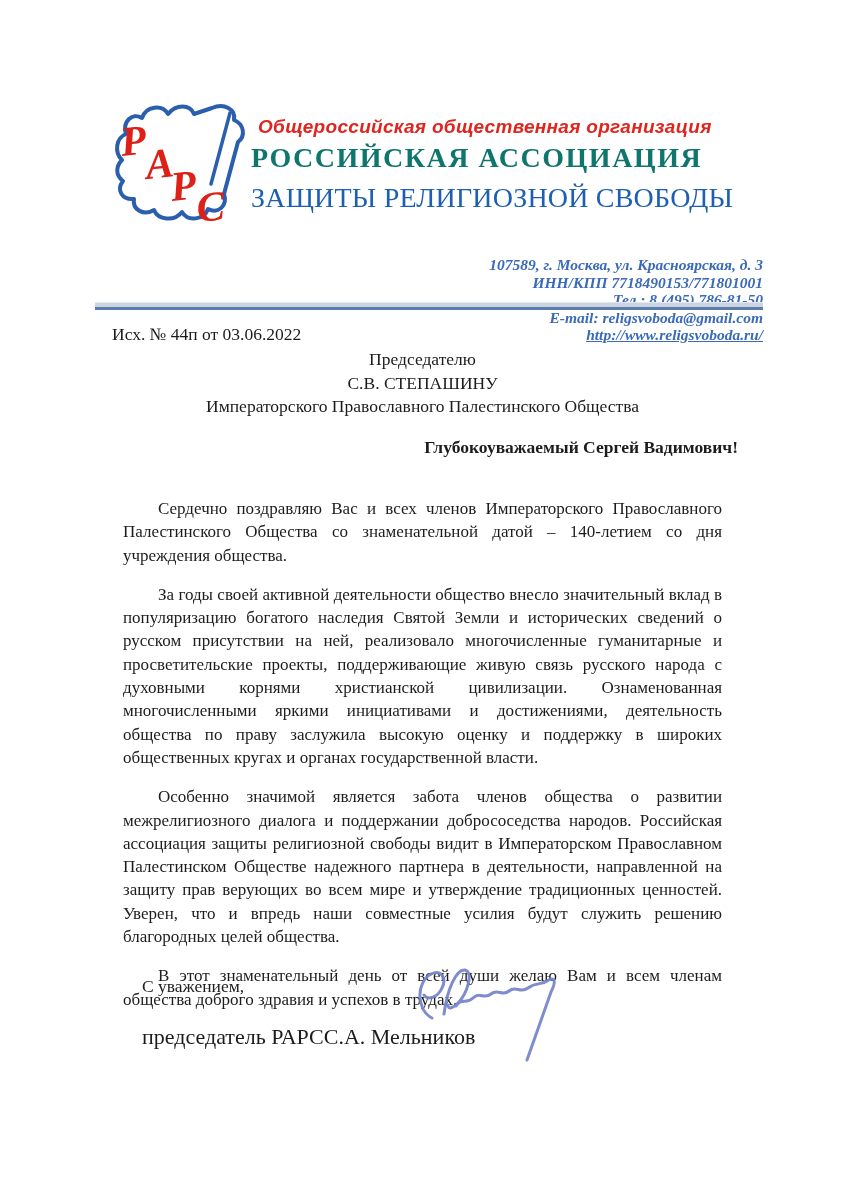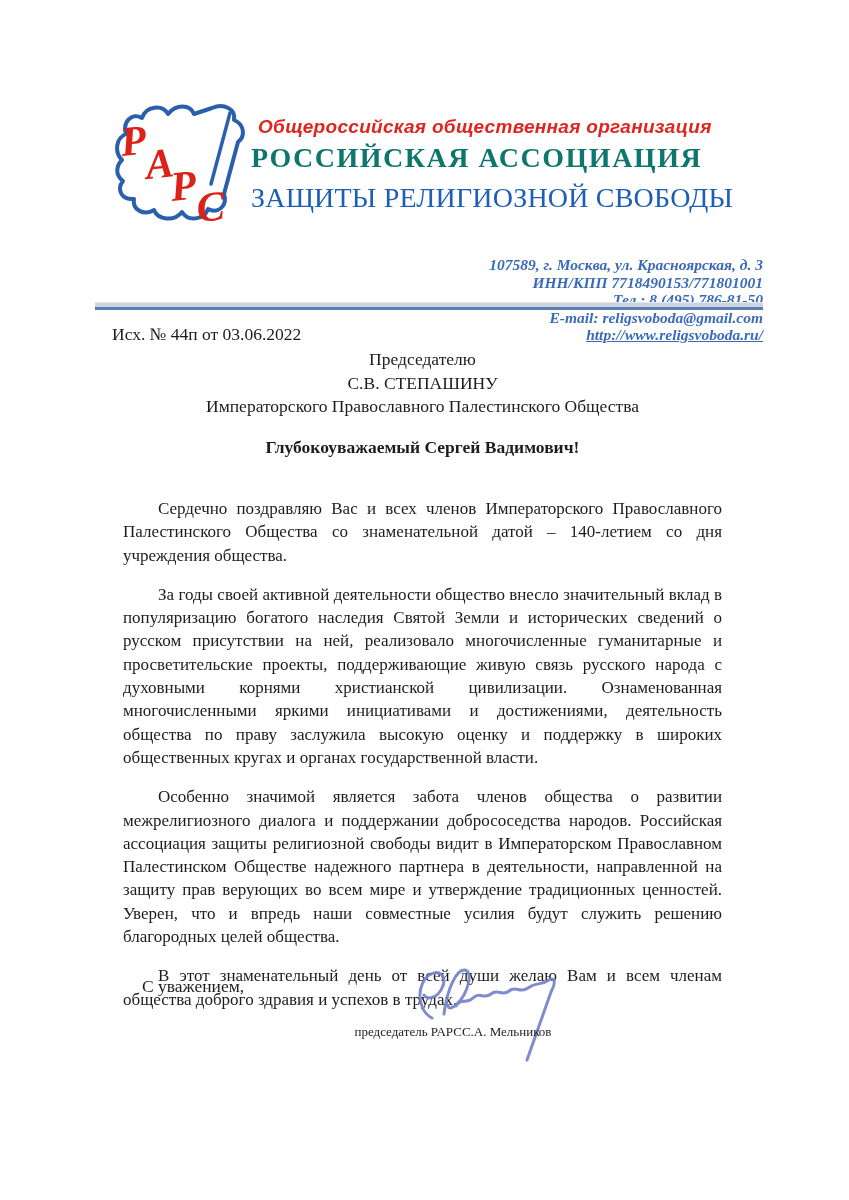--- a/index.html
+++ b/index.html
@@ -29,33 +29,33 @@
   .divider{
     position:absolute;left:95px;top:302px;width:668px;height:4px;
     background:#ccd4e0;border-top:1px solid #e4e8ee;border-bottom:3px solid #5b7cae;
   }
   .ref{position:absolute;left:112px;top:324px;font-size:17.5px;}
   .addressee{
     position:absolute;left:107px;top:348px;width:631px;text-align:center;
     font-weight:normal;font-size:17.5px;line-height:23.5px;
   }
   .salutation{
-    position:absolute;left:107px;top:437px;width:631px;text-align:center;
+    position:absolute;left:107px;top:437px;width:631px;text-align:right;
     font-weight:bold;font-size:17.5px;
   }
   .bodytext{
     position:absolute;left:107px;top:481px;width:631px;
     font-size:17px;line-height:23.3px;text-align:justify;
   }
   .bodytext p{margin:16px;text-indent:35px;}
   .closing{position:absolute;left:142px;top:976px;font-size:17.5px;}
   .signature{position:absolute;left:396px;top:952px;width:190px;height:122px;}
   .signrow{
-    position:absolute;left:120px;top:1024px;width:631px;box-sizing:border-box;
-    padding-left:35px;display:flex;justify-content:center;font-size:13px;
+    position:absolute;left:107px;top:1024px;width:631px;box-sizing:border-box;
+    padding-left:35px;display:flex;justify-content:flex-start;font-size:22px;
   }
   .logo-letter{
     font-family:"Liberation Serif",serif;font-weight:bold;font-style:italic;
     font-size:42px;fill:#db2118;
   }
 </style>
 </head>
 <body>
 
 <div class="page">

